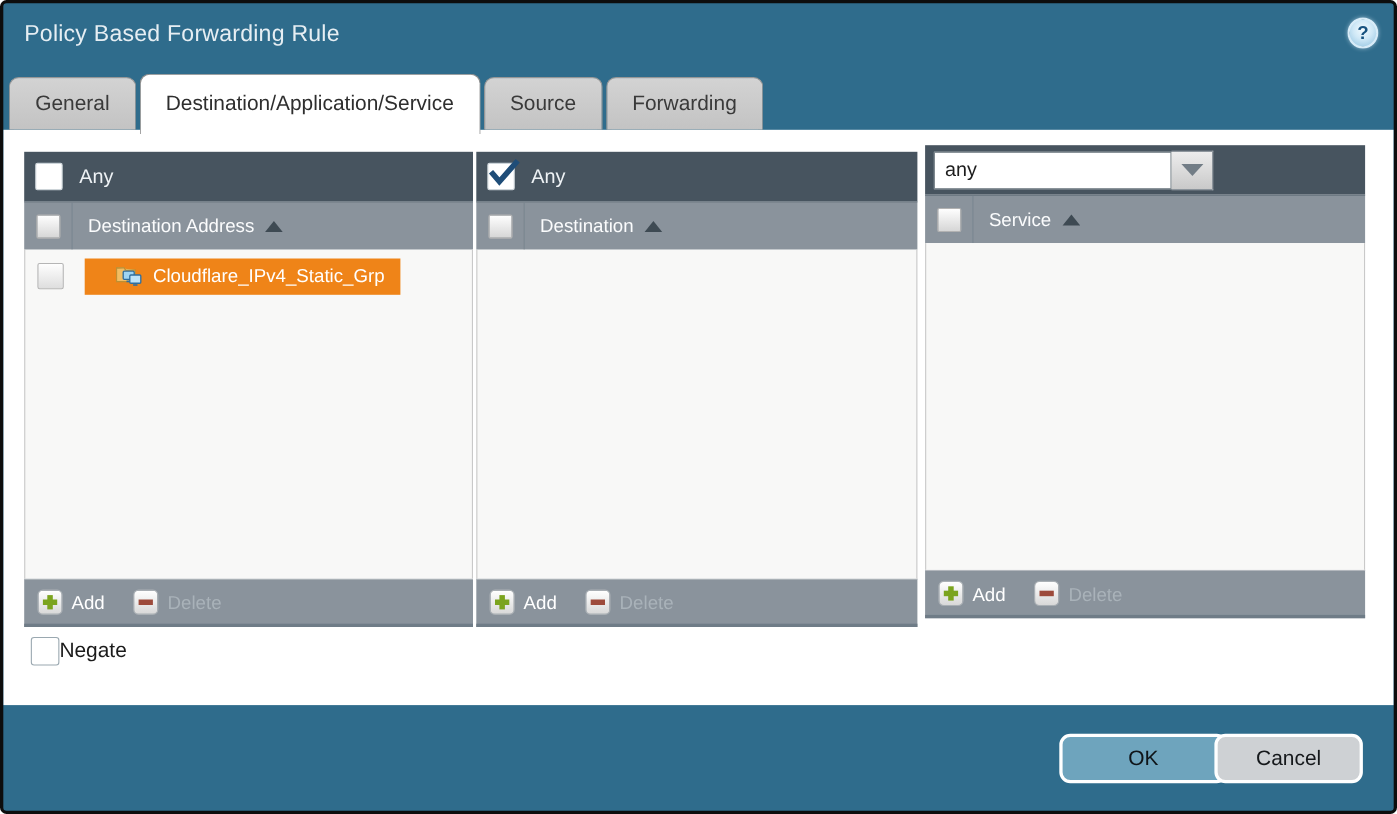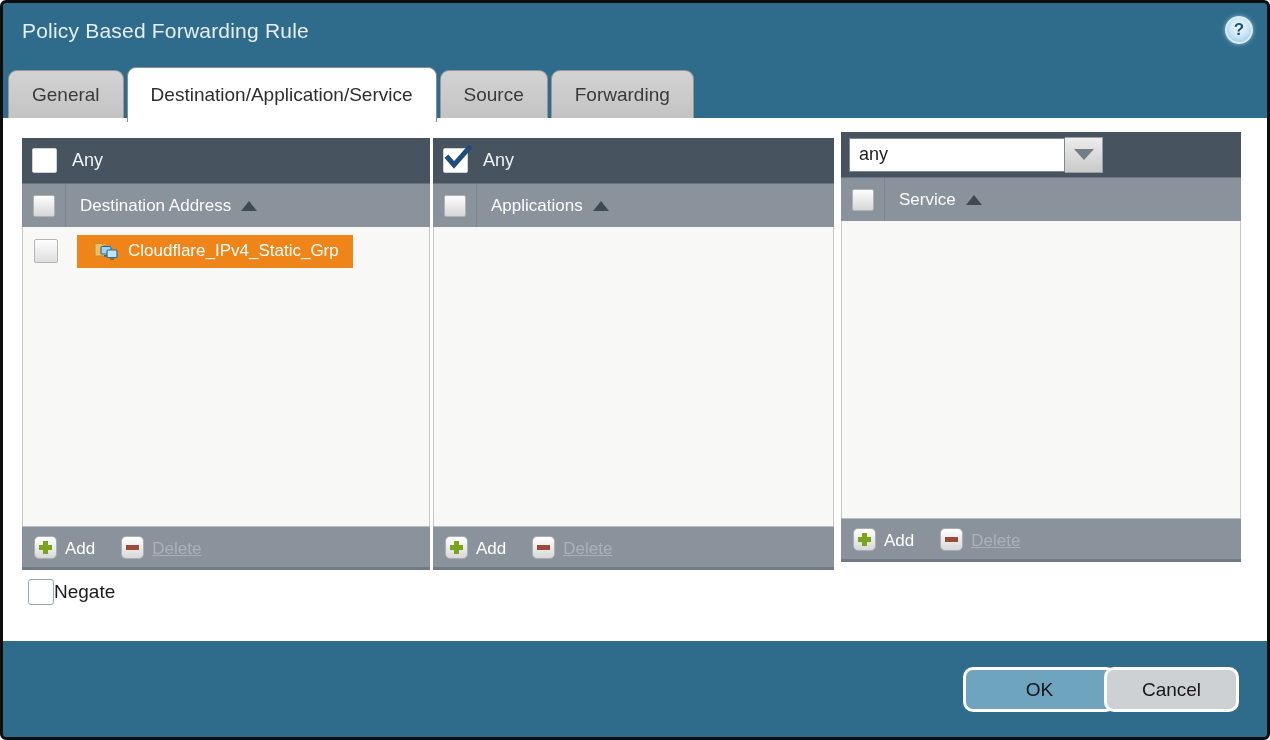--- a/index.html
+++ b/index.html
@@ -47,26 +47,26 @@
   .cb.negate-cb{width:26px;height:26px;border:1px solid #9aa8b0;border-radius:3px;background:#fff;}
   .cb .checkmark{position:absolute;left:-1px;top:-6px;pointer-events:none;}
   
   .foot-btn{display:flex;align-items:flex-end;gap:8px;margin-right:26px;cursor:pointer;}
   .icon-sq{width:23px;height:23px;border-radius:5px;background:linear-gradient(#ffffff,#d8d8d8);
     border:1px solid #a9afb4;position:relative;}
   .icon-sq.plus::before{content:"";position:absolute;left:4px;top:8px;width:13px;height:5px;background:#7ba41e;}
   .icon-sq.plus::after{content:"";position:absolute;left:8px;top:4px;width:5px;height:13px;background:#7ba41e;}
   .icon-sq.minus::before{content:"";position:absolute;left:4px;top:8px;width:13px;height:5px;background:#9d4a3b;}
   .foot-label{font-size:17px;color:#ffffff;}
-  .foot-label.disabled{color:#a9b2b9;text-decoration:underline;}
+  .foot-label.disabled{color:#a9b2b9;}
   
   .addr-row{display:flex;align-items:center;margin-top:6px;height:36px;}
   .addr-row .cb{margin-left:11px;width:24px;height:24px;background:linear-gradient(#fefefe,#dedede);border:1px solid #b5b5b5;}
   .addr-chip{margin-left:19px;height:33px;background:#ef8418;display:flex;align-items:center;
-    padding:0 14px 0 16px;gap:9px;cursor:pointer;}
+    padding:0 14px 0 27px;gap:9px;cursor:pointer;}
   .addr-chip .chip-label{color:#fff;font-size:17px;}
   
   .svc-wrap{display:flex;align-items:center;margin-left:-2px;}
   .svc-input{width:216px;height:34px;background:#fff;border:1px solid #7f898f;
     display:flex;align-items:center;padding-left:9px;font-size:18px;color:#1d1d1d;cursor:text;}
   .svc-dd{width:38px;height:36px;background:linear-gradient(#ededed,#c9c9c9);
     border:1px solid #98a0a6;border-left:none;display:flex;align-items:center;justify-content:center;cursor:pointer;}
   .dd-arrow{width:0;height:0;border-left:10px solid transparent;border-right:10px solid transparent;
     border-top:11px solid #727d86;}
   
@@ -145,21 +145,21 @@
               <polyline points="5,15 11,22 26,5" fill="none" stroke="#1f4d78" stroke-width="5" stroke-linecap="square"></polyline>
             </svg>
           </span>
         </div>
         <div class="any-label">Any</div>
       </div>
       <div class="panel-colhead">
         <div class="head-cbcell">
           <div class="cb grad"></div>
         </div>
-        <div class="head-label">Applications</div>
+        <div class="head-label">Destination</div>
         <div class="sort-asc"></div>
       </div>
       <div class="panel-body"></div>
       <div class="panel-foot">
         <div class="foot-btn">
           <div class="icon-sq plus"></div>
           <div class="foot-label">Add</div>
         </div>
         <div class="foot-btn">
           <div class="icon-sq minus"></div>

